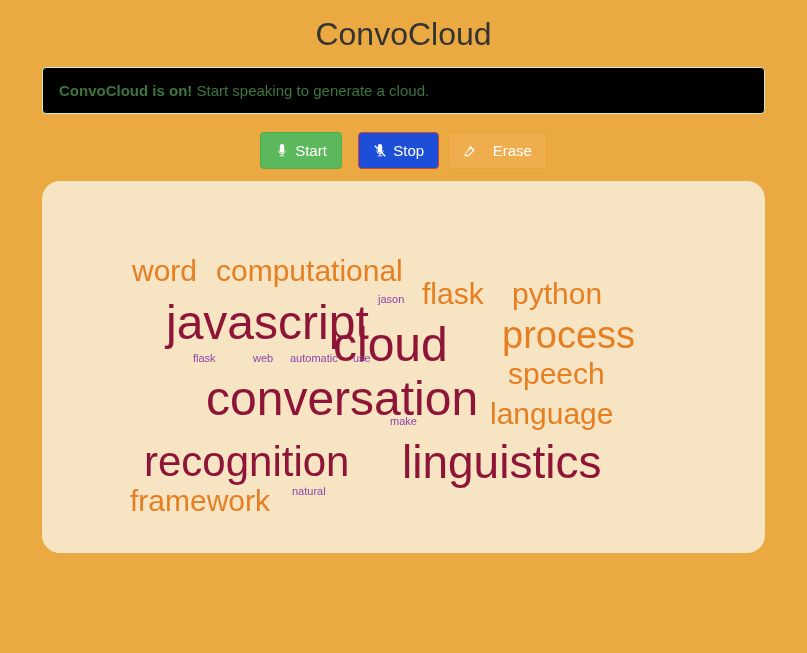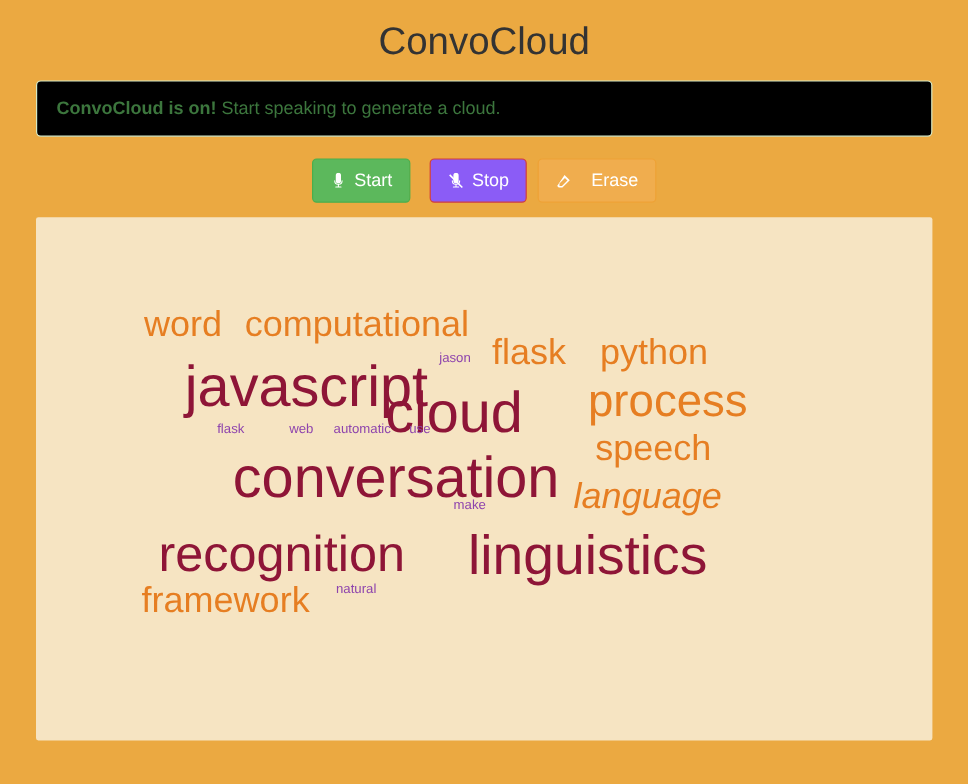--- a/index.html
+++ b/index.html
@@ -4,21 +4,21 @@
   <style>
     * { margin: 0; padding: 0; box-sizing: border-box; }
     body {
       background: #eba941;
       font-family: -apple-system, BlinkMacSystemFont, "Segoe UI", Helvetica, Arial, sans-serif;
       width: 807px;
       height: 653px;
       overflow: hidden;
     }
     .container {
-      padding: 0 30px;
+      padding: 0 42px;
     }
     .title {
       text-align: center;
       font-size: 32px;
       font-weight: 500;
       color: #333;
       padding: 16px 0 14px;
     }
     .alert {
       background: #000000;
@@ -40,27 +40,27 @@
       gap: 6px;
       color: #fff;
       border: none;
       padding: 9px 14px;
       font-size: 15px;
       border-radius: 4px;
       cursor: pointer;
       margin: 0 2px;
     }
     .btn-start { background: #5cb85c; border: 1px solid #4cae4c; }
-    .btn-stop  { background: #8b5cf6; border: 1px solid #d43f3a; margin-left: 10px; }
+    .btn-stop  { background: #1d4ed8; border: 1px solid #d43f3a; margin-left: 10px; }
     .btn-erase { background: #f0ad4e; border: 1px solid #eea236; gap: 16px; }
     .icon { display: inline-block; width: 14px; height: 14px; }
     .cloud-panel {
       background: #f6e4c2;
-      border-radius: 2px;
-      height: 436px;
+      border-radius: 18px;
+      height: 372px;
       position: relative;
       margin: 0 auto;
     }
     .word {
       position: absolute;
       white-space: nowrap;
       line-height: 1;
       font-family: -apple-system, Helvetica, Arial, sans-serif;
     }
     .c-orange { color: #e67e22; }
@@ -115,20 +115,20 @@
       <span class="word c-maroon" style="left: 124px; top: 118px; font-size: 48px;">javascript</span>
       <span class="word c-purple" style="left: 336px; top: 113px; font-size: 11px;">jason</span>
       <span class="word c-maroon" style="left: 291px; top: 140px; font-size: 48px;">cloud</span>
       <span class="word c-orange" style="left: 460px; top: 135px; font-size: 38px;">process</span>
       <span class="word c-purple" style="left: 151px; top: 172px; font-size: 11px;">flask</span>
       <span class="word c-purple" style="left: 211px; top: 172px; font-size: 11px;">web</span>
       <span class="word c-purple" style="left: 248px; top: 172px; font-size: 11px;">automatic</span>
       <span class="word c-purple" style="left: 311px; top: 172px; font-size: 11px;">use</span>
       <span class="word c-orange" style="left: 466px; top: 178px; font-size: 30px;">speech</span>
       <span class="word c-maroon" style="left: 164px; top: 194px; font-size: 48px;">conversation</span>
-      <span class="word c-orange" style="left: 448px; top: 218px; font-size: 30px; font-style: italic;">language</span>
+      <span class="word c-orange" style="left: 448px; top: 218px; font-size: 30px;">language</span>
       <span class="word c-purple" style="left: 348px; top: 235px; font-size: 11px;">make</span>
       <span class="word c-maroon" style="left: 102px; top: 260px; font-size: 42px;">recognition</span>
       <span class="word c-maroon" style="left: 360px; top: 258px; font-size: 46px;">linguistics</span>
       <span class="word c-orange" style="left: 88px; top: 305px; font-size: 30px;">framework</span>
       <span class="word c-purple" style="left: 250px; top: 305px; font-size: 11px;">natural</span>
     </div>
 </div>
 
 </body></html>

